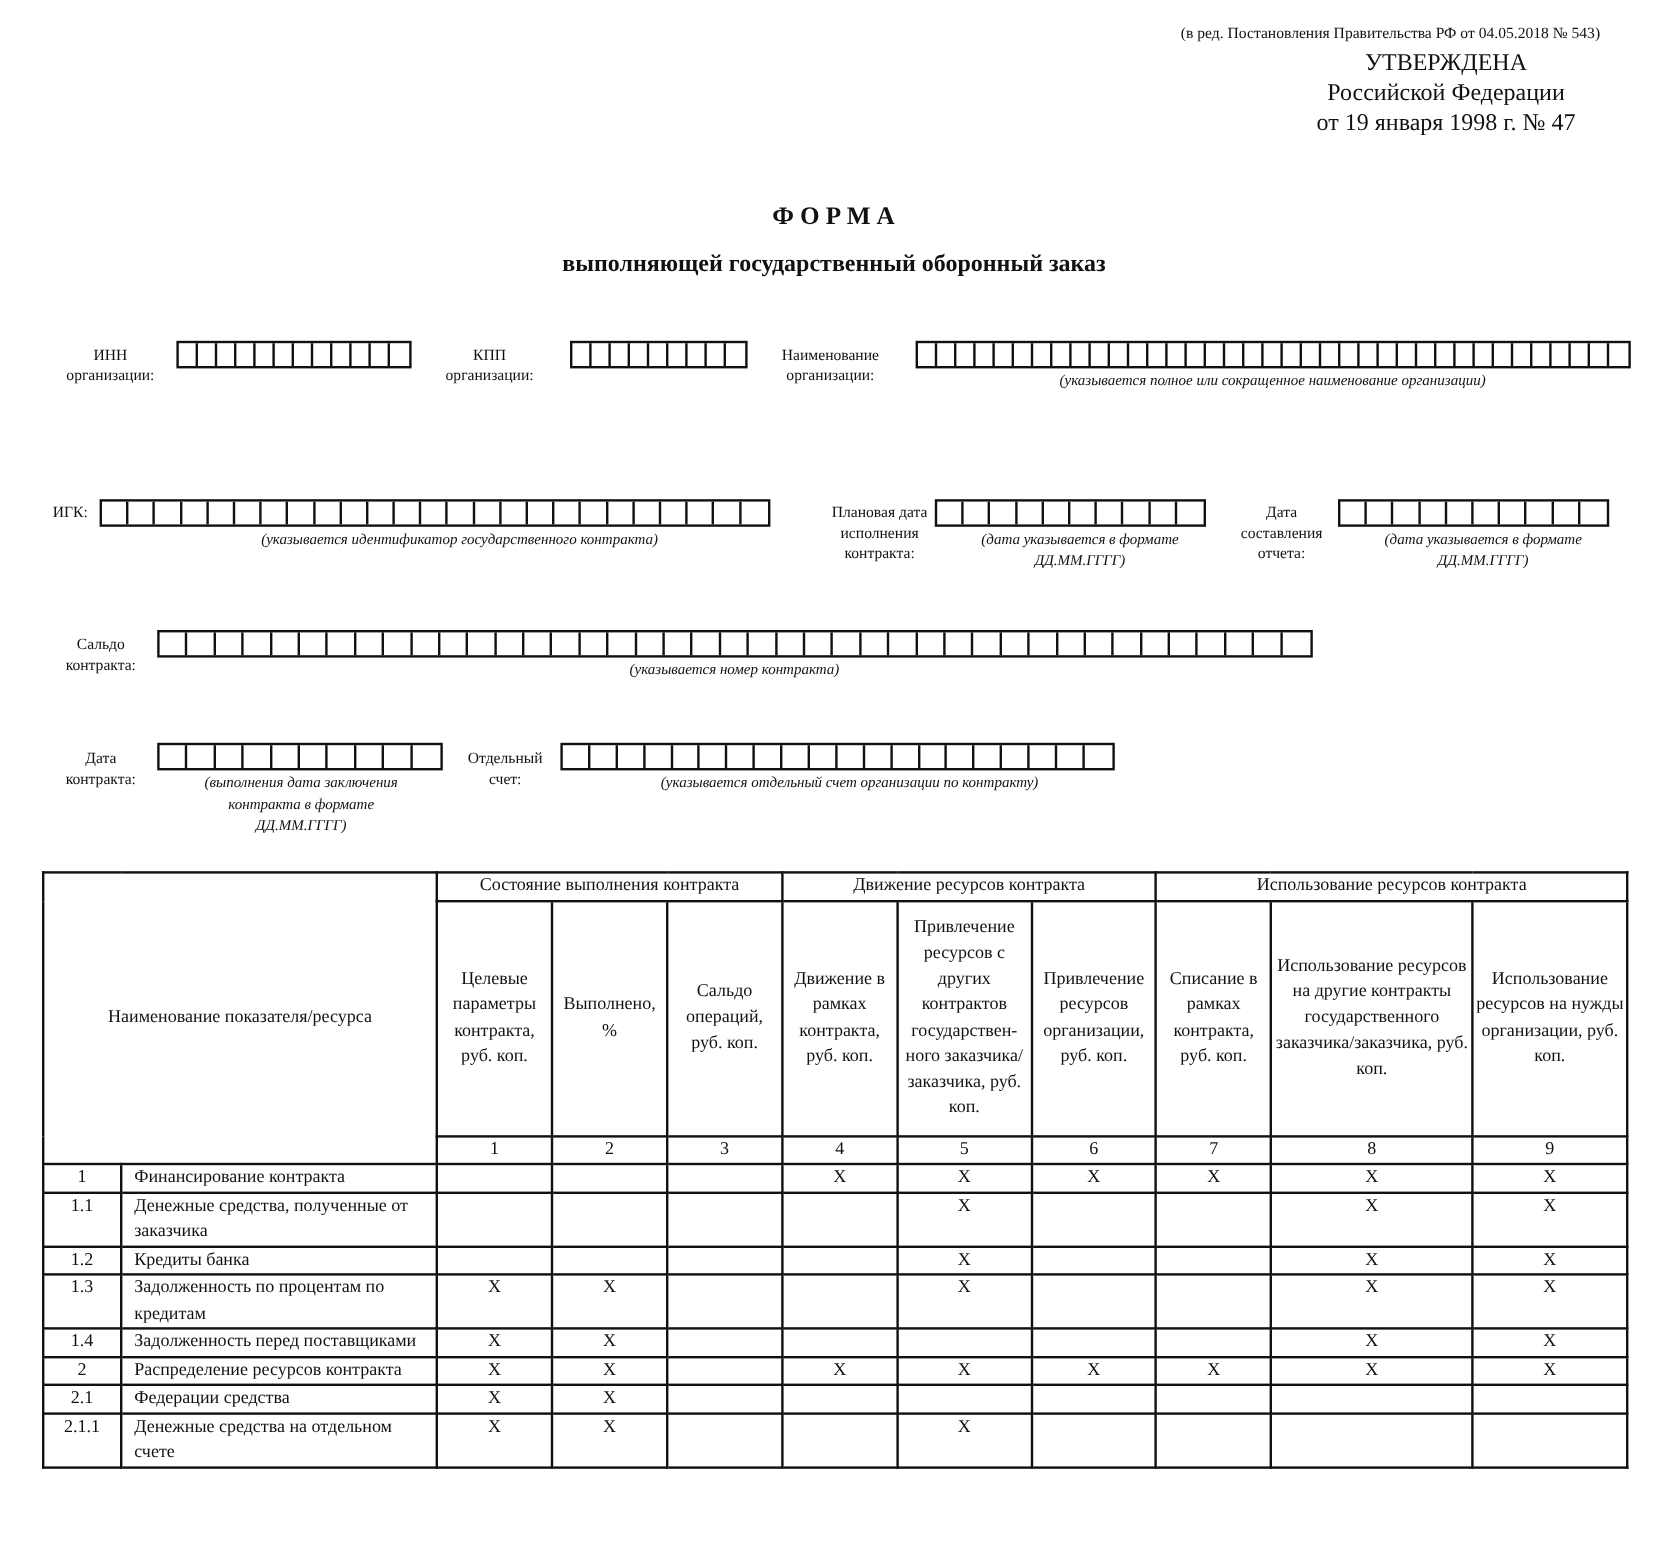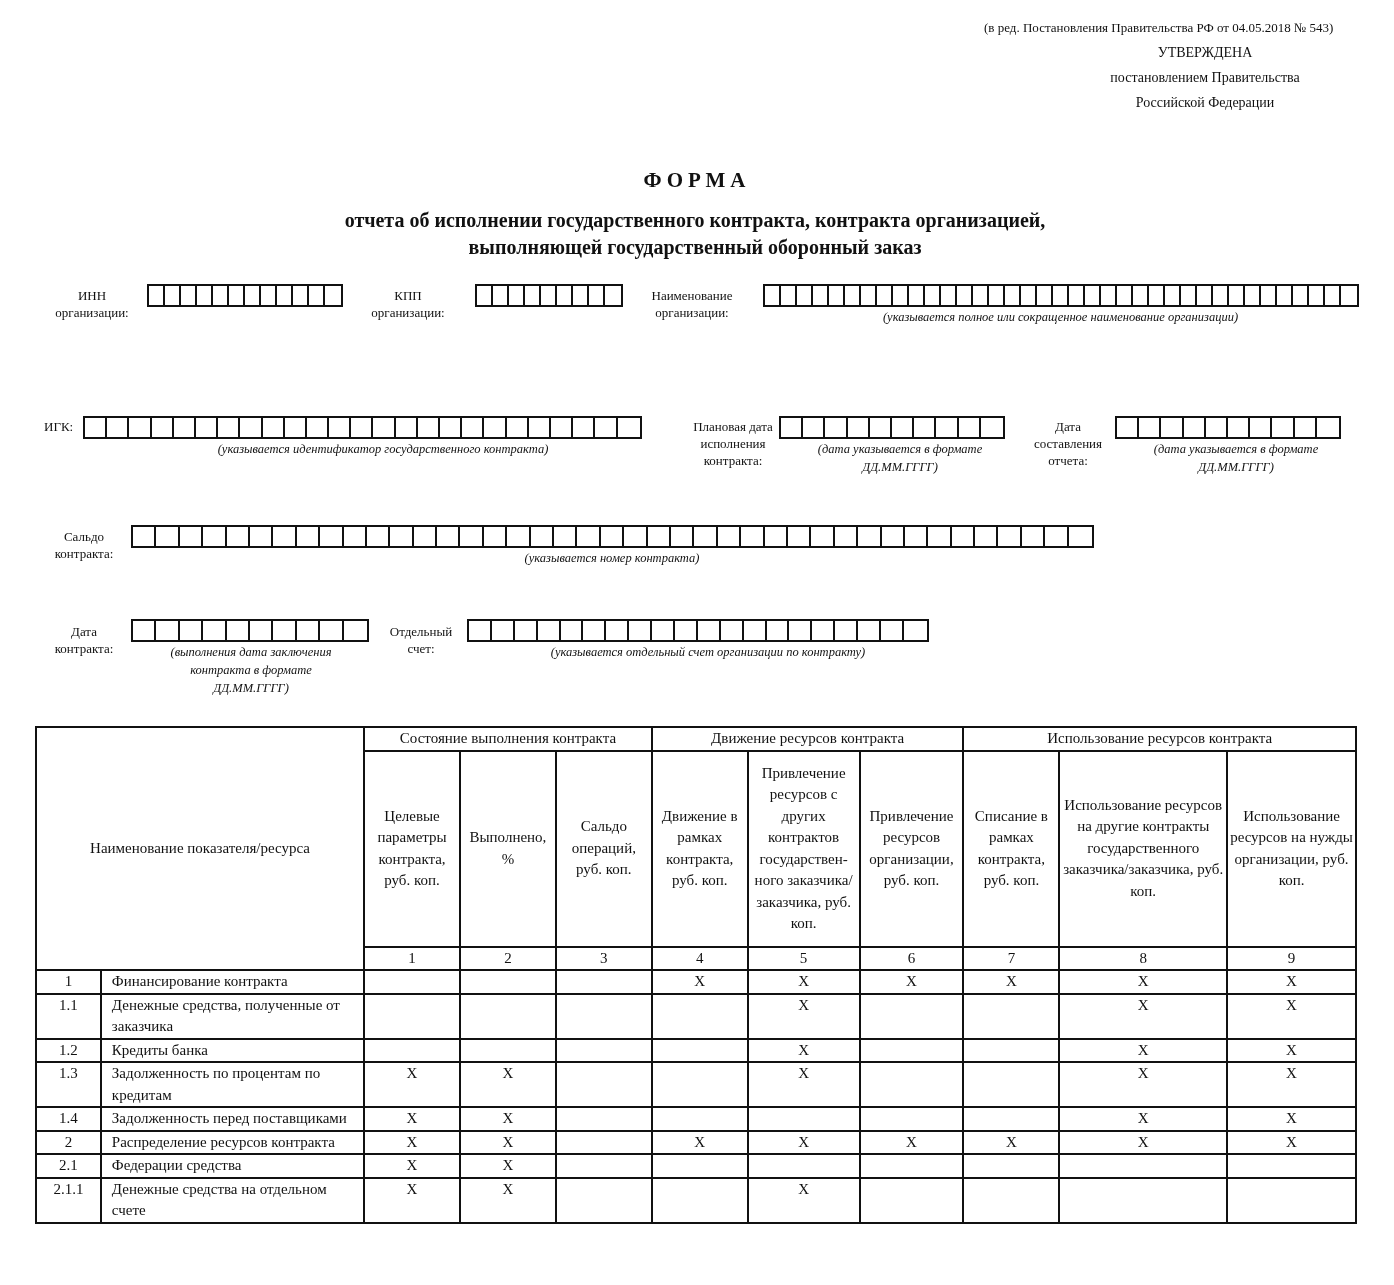--- a/index.html
+++ b/index.html
@@ -1,19 +1,19 @@
 <!DOCTYPE html>
 <html><head>
 <meta charset="utf-8">
 <style>
   html, body { margin:0; padding:0; background:#ffffff; }
   body { width:1394px; height:1285px; position:relative; overflow:hidden; font-family:"Liberation Serif","DejaVu Serif",serif; color:#111; }
   .abs { position:absolute; }
   .note-top { left:984px; top:20px; font-size:13px; white-space:nowrap; }
-  .approved { left:1040px; top:40px; width:330px; text-align:center; font-size:14px; line-height:25px; }
+  .approved { left:1040px; top:40px; width:330px; text-align:center; font-size:20px; line-height:25px; }
   .forma { left:0; top:168px; width:1394px; text-align:center; font-weight:bold; font-size:21px; letter-spacing:5px; }
   .subtitle { left:200px; top:207px; width:990px; text-align:center; font-weight:bold; font-size:20px; line-height:27px; }
   .lbl { font-size:13px; line-height:17px; text-align:center; white-space:nowrap; }
   .hint { font-size:12.5px; line-height:18px; font-style:italic; text-align:center; white-space:nowrap; }
   .boxes { display:flex; border:2px solid #111; height:19px; box-sizing:content-box; }
   .boxes .cell { width:20px; border-right:2px solid #111; box-sizing:border-box; height:19px; }
   .boxes .cell:last-child { border-right:none; }
   table.main { position:absolute; left:35px; top:726px; width:1322px; border-collapse:collapse; font-size:15px; }
   table.main td, table.main th { border:2px solid #111; padding:0 2px; font-weight:normal; vertical-align:middle; text-align:center; line-height:21.5px; }
   table.main th.grp { height:20px; }
@@ -21,27 +21,26 @@
   table.main td.num { vertical-align:top; }
   table.main td.name { text-align:left; vertical-align:top; padding-left:10px; }
   table.main td.x { vertical-align:top; }
 </style>
 </head>
 <body>
 
 <div class="abs note-top">(в ред. Постановления Правительства РФ от 04.05.2018 № 543)</div>
 <div class="abs approved">
   <div>УТВЕРЖДЕНА</div>
-  <div>постановлением Правительства</div>
   <div>Российской Федерации</div>
+  <div>от 19 января 1998 г. № 47</div>
 </div>
 
 <div class="abs forma">ФОРМА</div>
 <div class="abs subtitle">
-  <div>отчета об исполнении государственного контракта, контракта организацией,</div>
   <div>выполняющей государственный оборонный заказ</div>
 </div>
 
 <div class="abs lbl" style="left:50px; top:287px; width:84px;">
   <div>ИНН</div>
   <div>организации:</div>
 </div>
 <div class="abs boxes" style="left:147px; top:284px;">
     <div class="cell" style="width: 16px;"></div>
     <div class="cell" style="width: 16px;"></div>

